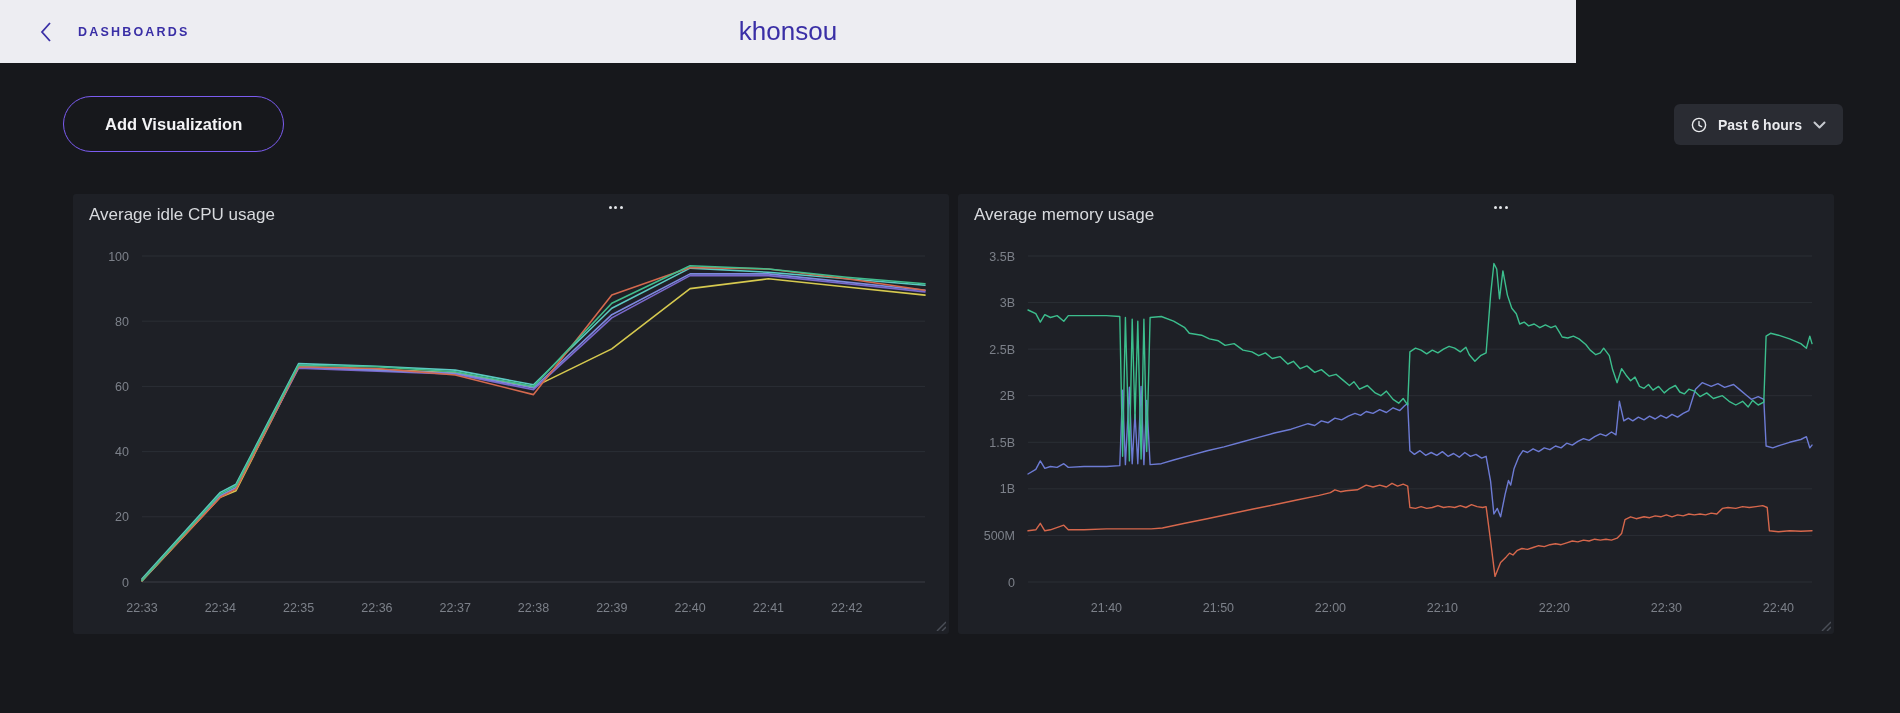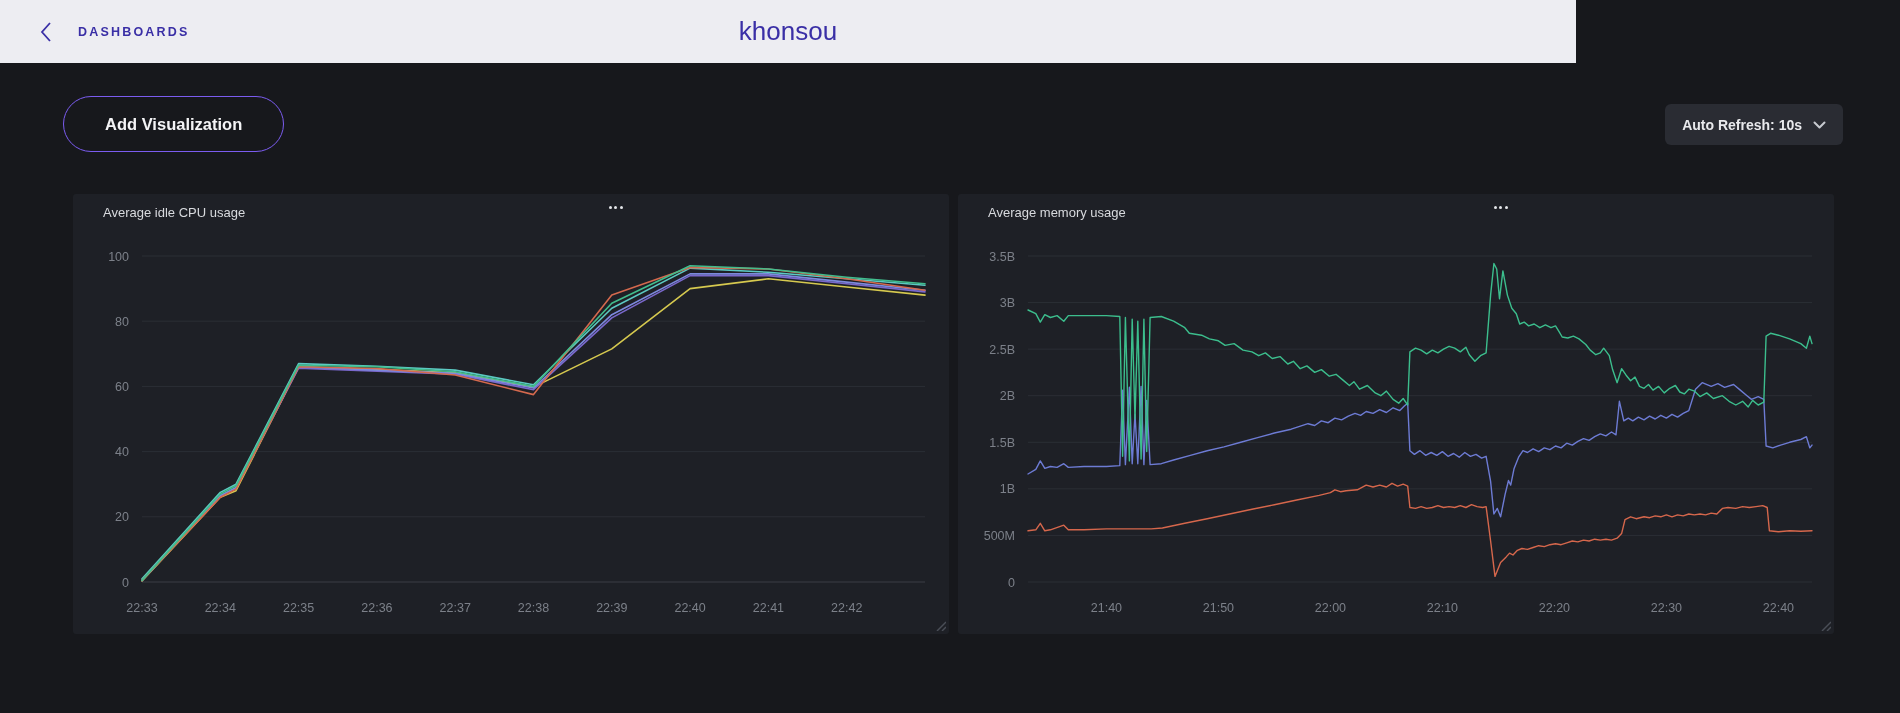--- a/index.html
+++ b/index.html
@@ -26,21 +26,21 @@
            font-family:inherit;font-size:16.5px;font-weight:700;cursor:pointer}
   .toolbar-right{position:absolute;right:57px;top:104px;display:flex;gap:13px}
   .btn-dark{height:41px;background:var(--button-bg);border:none;border-radius:6px;padding:0 17px;
             display:flex;align-items:center;gap:11px;color:var(--text-light);
             font-family:inherit;font-size:14px;font-weight:700;cursor:pointer}
   .btn-dark svg{display:block}
 
   
   .panel{position:absolute;top:194px;width:876px;height:440px;background:var(--panel-bg);border-radius:3px;}
   .panel.p0{left:73px}.panel.p1{left:958px}
-  .panel-title{position:absolute;left:30px;top:11px;font-size:13px;color:var(--panel-title);z-index:2}
+  .panel-title{position:absolute;left:16px;top:11px;font-size:17px;color:var(--panel-title);z-index:2}
   .kebab{position:absolute;left:60.5%;top:6px;background:none;border:none;cursor:pointer;
          display:flex;gap:2.5px;padding:6px;z-index:3}
   .kebab i{width:3px;height:3px;border-radius:50%;background:#e4e6e9;display:block}
   .chart{position:absolute;left:0;top:0;width:876px;height:440px}
   .ylab,.xlab{fill:var(--axis-text);font-size:12.5px;font-family:"Liberation Sans",sans-serif}
   .grid{stroke:var(--grid);stroke-width:1}
   .grid.zero{stroke:var(--grid-zero)}
   .resize-handle{position:absolute;right:3px;bottom:3px;width:13px;height:13px;cursor:nwse-resize;z-index:3}
 </style>
 </head>
@@ -53,21 +53,25 @@
     </svg>
   </button>
   <span class="crumb">DASHBOARDS</span>
   <div class="page-title">khonsou</div>
 </header>
 
 <button class="add-viz">Add Visualization</button>
 
 <div class="toolbar-right">
   <button class="btn-dark">
-    <span>Auto Refresh: 10s</span>
+    <svg width="16" height="16" viewBox="0 0 16 16">
+      <circle cx="8" cy="8" r="6.6" fill="none" stroke="#e9eaed" stroke-width="1.4"></circle>
+      <polyline points="8,4.5 8,8.3 10.6,9.6" fill="none" stroke="#e9eaed" stroke-width="1.4" stroke-linecap="round" stroke-linejoin="round"></polyline>
+    </svg>
+    <span>Past 6 hours</span>
     <svg width="13" height="8" viewBox="0 0 13 8">
       <polyline points="1.5,1.5 6.5,6.5 11.5,1.5" fill="none" stroke="#c7cad0" stroke-width="2" stroke-linecap="round" stroke-linejoin="round"></polyline>
     </svg>
   </button>
 </div>
 
 <section class="panel p0">
   <div class="panel-title">Average idle CPU usage</div>
   <button class="kebab" aria-label="panel menu">
     <span style="display:flex;gap:2.5px">

